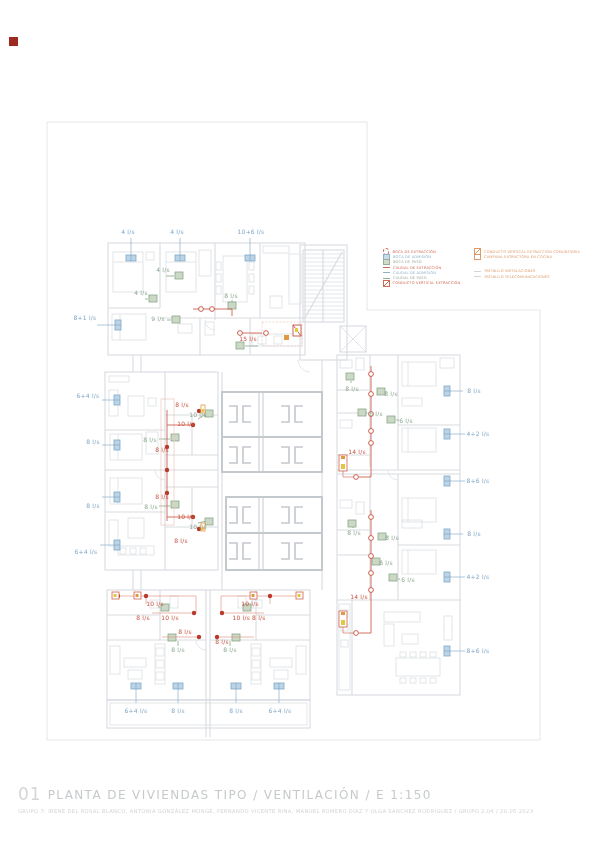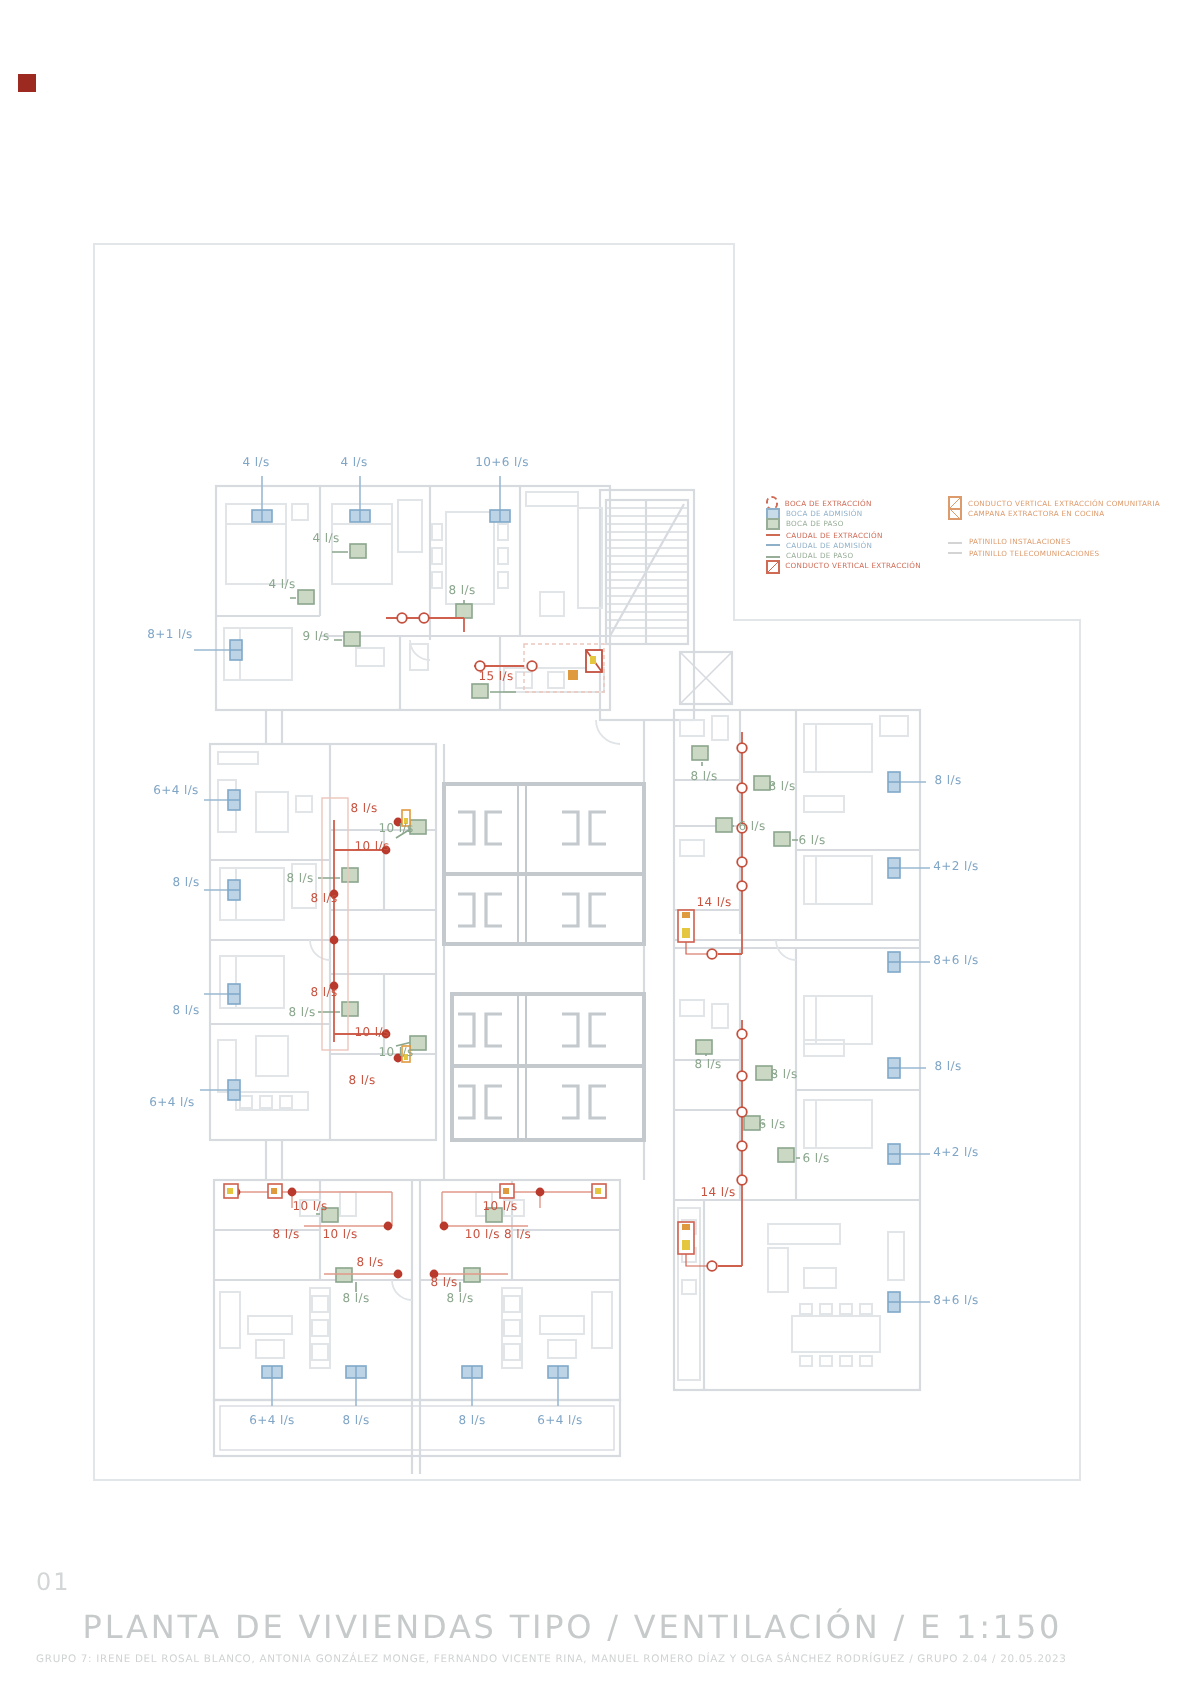--- a/index.html
+++ b/index.html
@@ -30,22 +30,22 @@
   .ic-line-green{width:7px;height:0;border-top:.8px solid #97ad97;}
   .ic-slash-red{width:4.6px;height:4.6px;border:.6px solid #cf6a55;
      background:linear-gradient(135deg,transparent 46%,#cf6a55 46%,#cf6a55 54%,transparent 54%);}
   .ic-slash-orange{width:4.6px;height:4.6px;border:.6px solid #dd9a6b;
      background:linear-gradient(135deg,transparent 46%,#dd9a6b 46%,#dd9a6b 54%,transparent 54%);}
   .ic-diag-orange{width:4.6px;height:4.6px;border:.6px solid #dd9a6b;
      background:linear-gradient(45deg,transparent 46%,#dd9a6b 46%,#dd9a6b 54%,transparent 54%);}
   .ic-dash-gray{width:7px;height:0;border-top:.7px solid #d4d4d4;}
   
   #title-block{position:absolute;left:18px;top:784px;width:564px;color:#c9cccd;}
-  #sheet-number{display:inline-block;font-size:12px;letter-spacing:1px;color:#d3d6d7;vertical-align:top;}
-  #sheet-title{display:inline-block;font-size:16px;letter-spacing:1.4px;margin-left:6px;margin-top:20px;color:#c7cacb;}
+  #sheet-number{display:inline-block;font-size:17px;letter-spacing:1px;color:#d3d6d7;vertical-align:top;}
+  #sheet-title{display:inline-block;font-size:12px;letter-spacing:1.4px;margin-left:6px;margin-top:0;color:#c7cacb;}
   #sheet-credits{font-size:5.2px;letter-spacing:.35px;margin-top:4px;color:#d0d3d4;white-space:nowrap;}
 </style>
 </head>
 <body>
 
 <div id="page">
 
   <div id="logo" style="background: rgb(156, 42, 33);"></div>
 
   <svg id="plan-svg" width="600" height="848" viewBox="0 0 600 848">

